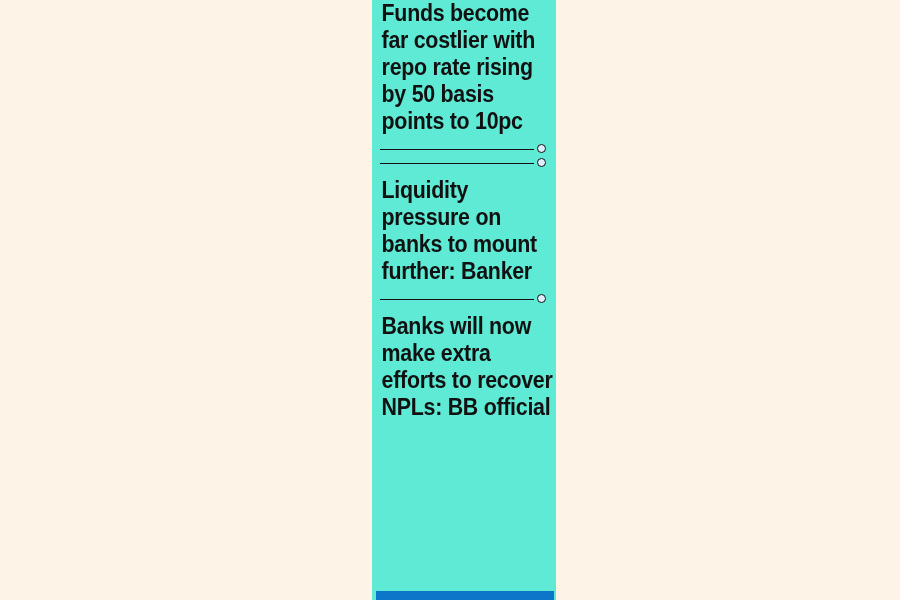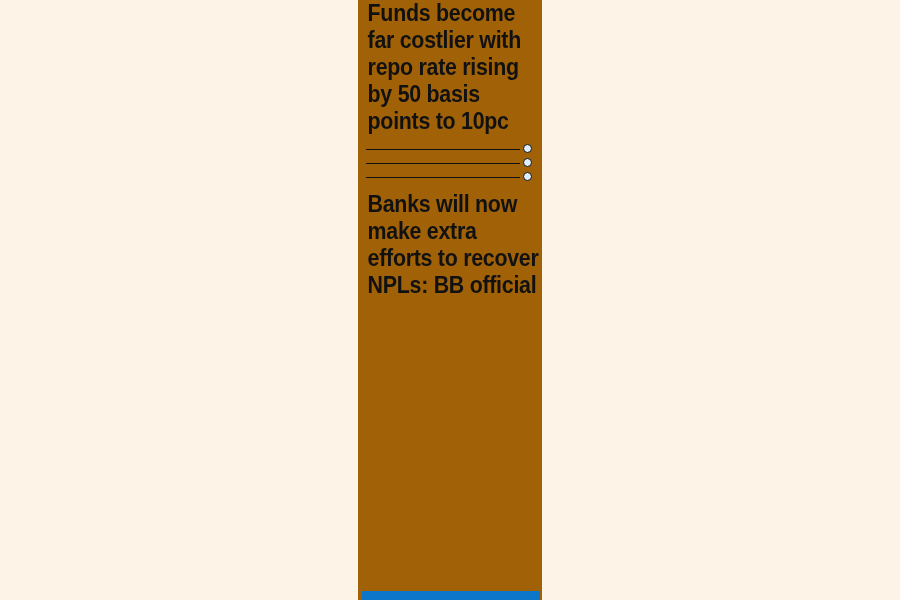--- a/index.html
+++ b/index.html
@@ -14,25 +14,25 @@
     overflow: hidden;
   }
   #stage {
     position: relative;
     width: 900px;
     height: 600px;
   }
   
   .panel {
     position: absolute;
-    left: 358px;
+    left: 372px;
     top: 0;
     width: 184px;
     height: 600px;
-    background: #a16207;
+    background: #5eead4;
     box-sizing: border-box;
     text-decoration: underline;
   }
   .panel-inner {
     position: absolute;
     left: 0;
     top: -6px;
     width: 184px;
     padding: 0 4px 0 4px;
     box-sizing: border-box;
@@ -106,20 +106,23 @@
         <span class="line"></span>
         <span class="dot"></span>
       </div>
 
 
       <div class="separator">
         <span class="line"></span>
         <span class="dot"></span>
       </div>
 
+      <div class="item">
+        <span class="item-text">Liquidity pressure on banks to mount further: Banker</span>
+      </div>
 
       <div class="separator">
         <span class="line"></span>
         <span class="dot"></span>
       </div>
 
       <div class="item">
         <span class="item-text">Banks will now make extra efforts to recover NPLs: BB official</span>
       </div>
 

